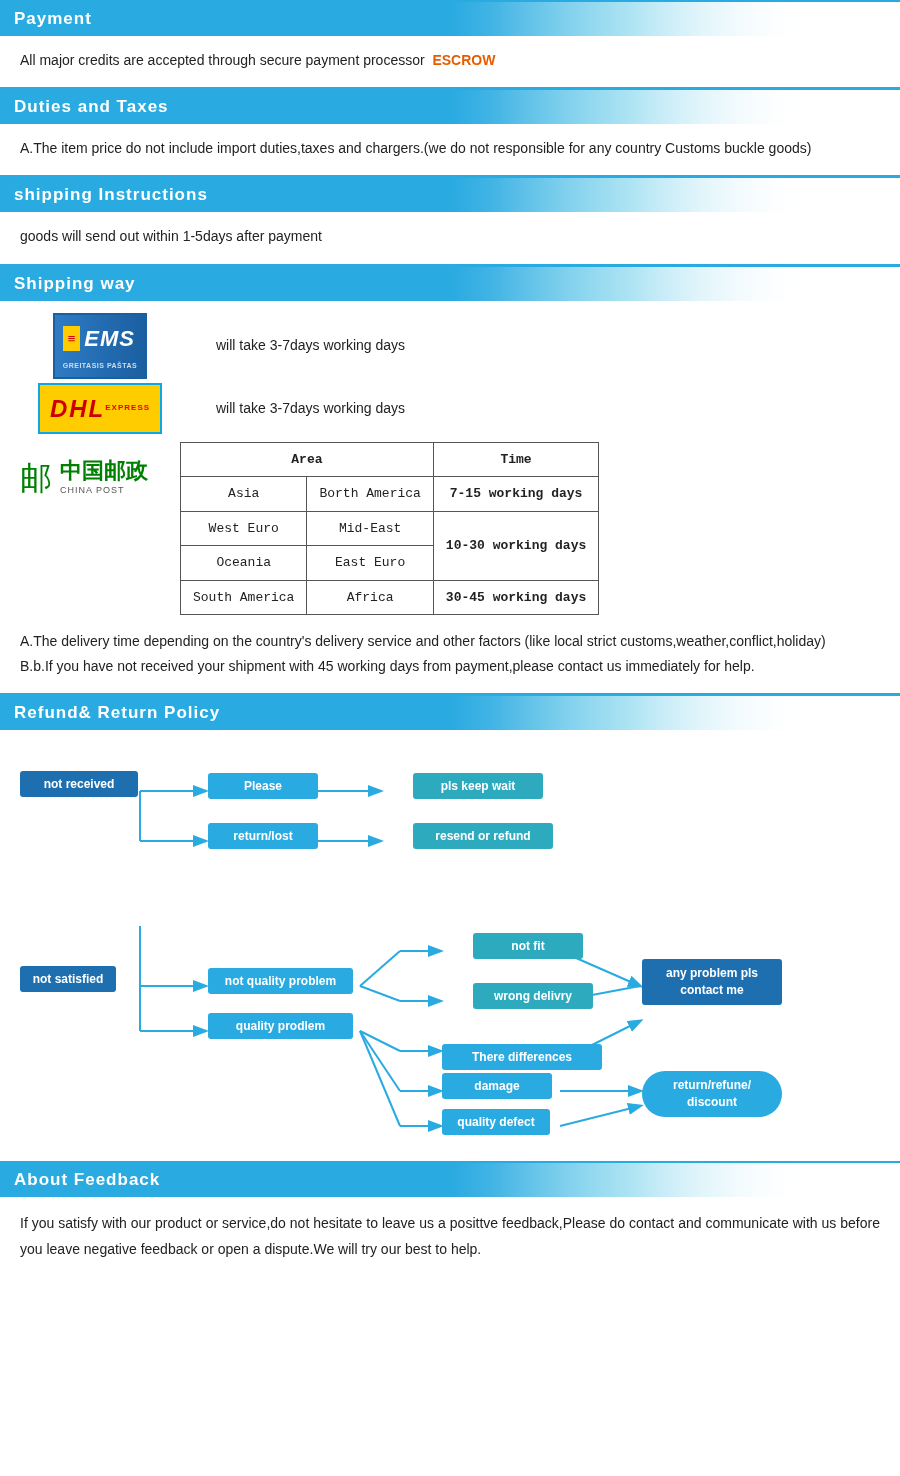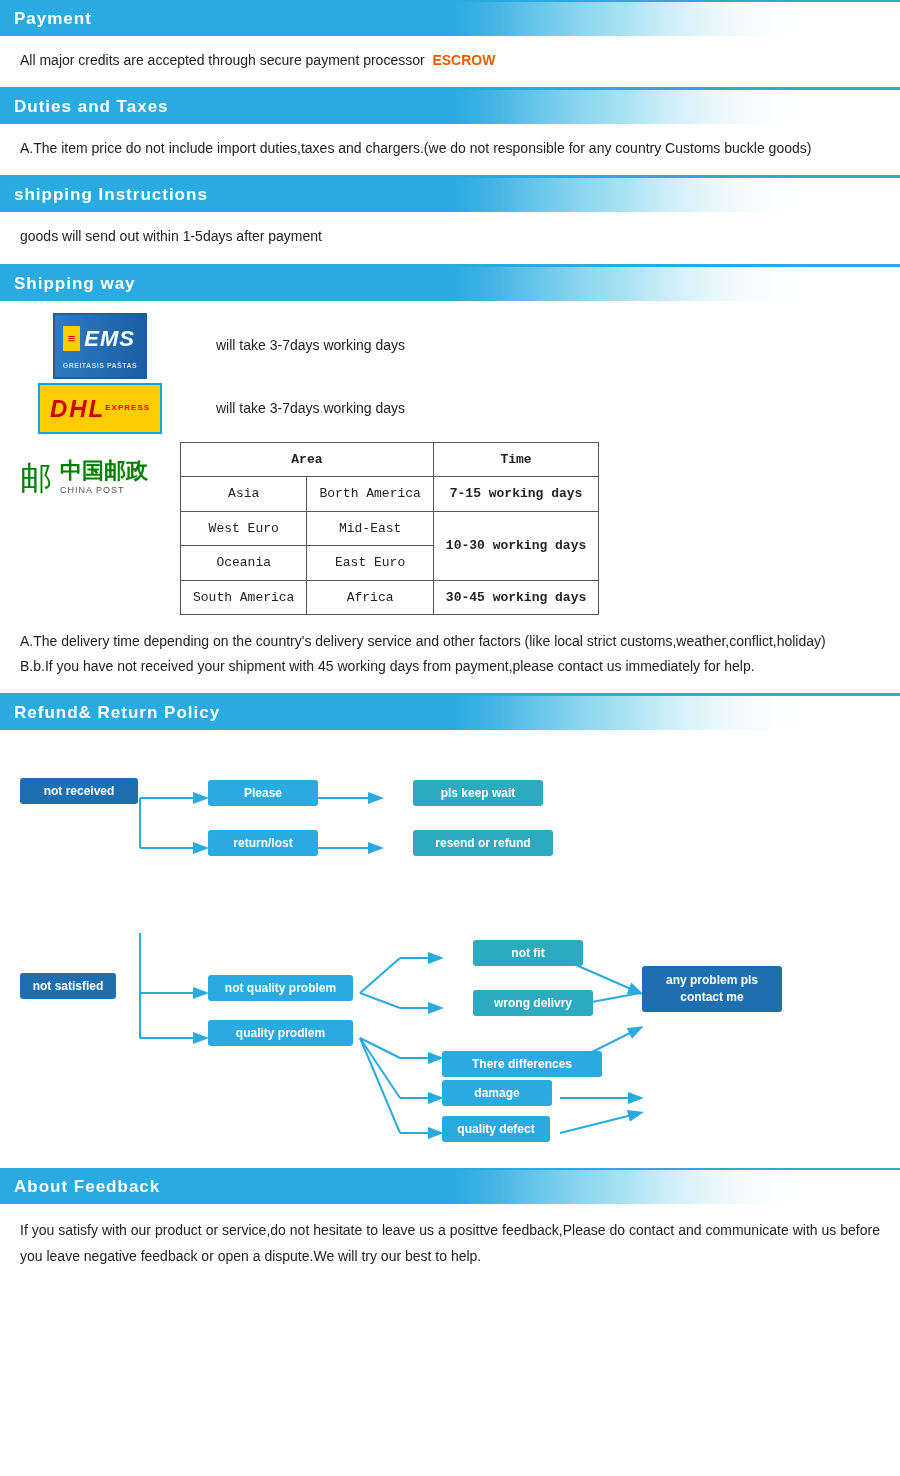--- a/index.html
+++ b/index.html
@@ -136,21 +136,21 @@
       background: #fff;
       font-weight: bold;
     }
 
     .time-cell {
       font-weight: bold;
     }
 
     
     .refund-diagram {
-      padding: 18px 10px 10px 10px;
+      padding: 11px 10px 10px 10px;
       position: relative;
     }
 
     
     .diagram-area {
       position: relative;
       width: 860px;
       height: 390px;
       margin: 10px auto;
     }
@@ -359,20 +359,21 @@
       <div class="d-box d-teal" style="left:422px;top:232px;width:120px;">wrong  delivry</div>
 
       <div class="d-box d-cyan" style="left:422px;top:293px;width:160px;">There  differences</div>
 
       <div class="d-box d-cyan" style="left:422px;top:322px;width:110px;">damage</div>
 
       <div class="d-box d-cyan" style="left:422px;top:358px;width:108px;">quality  defect</div>
 
       <div class="d-box" style="left:622px;top:208px;width:140px;background:#1e6fb0;color:#fff;line-height:1.4;">any  problem  pls<br>contact  me</div>
 
+      <div class="d-box" style="left:622px;top:320px;width:140px;background:#29aae1;color:#fff;line-height:1.4;border-radius:40px;">return/refune/<br>discount</div>
     </div>
   </div>
 </div>
 
 <div class="section">
   <div class="header-bar">
     <span class="header-bar-title">About  Feedback</span>
   </div>
   <div class="about-section-content">
     <span>If  you  satisfy  with  our  product  or  service,do  not  hesitate  to  leave  us  a  posittve  feedback,Please  do  contact  and  communicate  with  us  before  you  leave  negative  feedback  or  open  a  dispute.We  will  try  our  best  to  help.</span>

